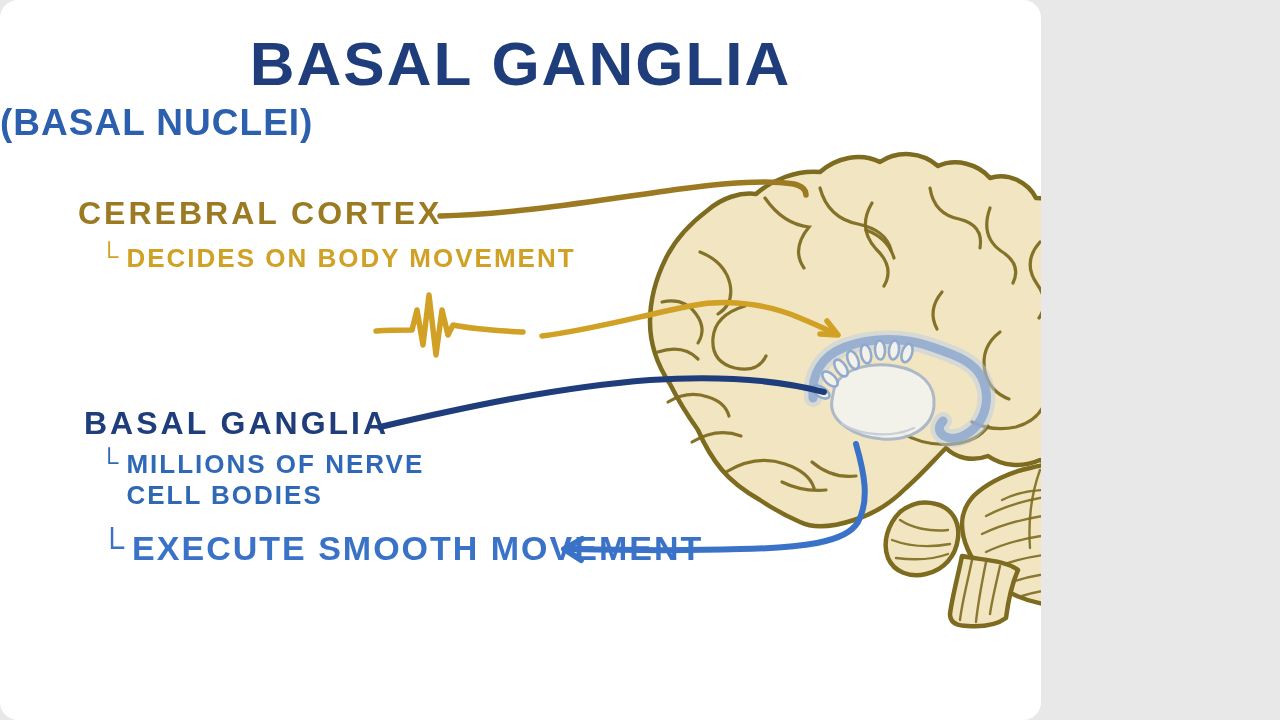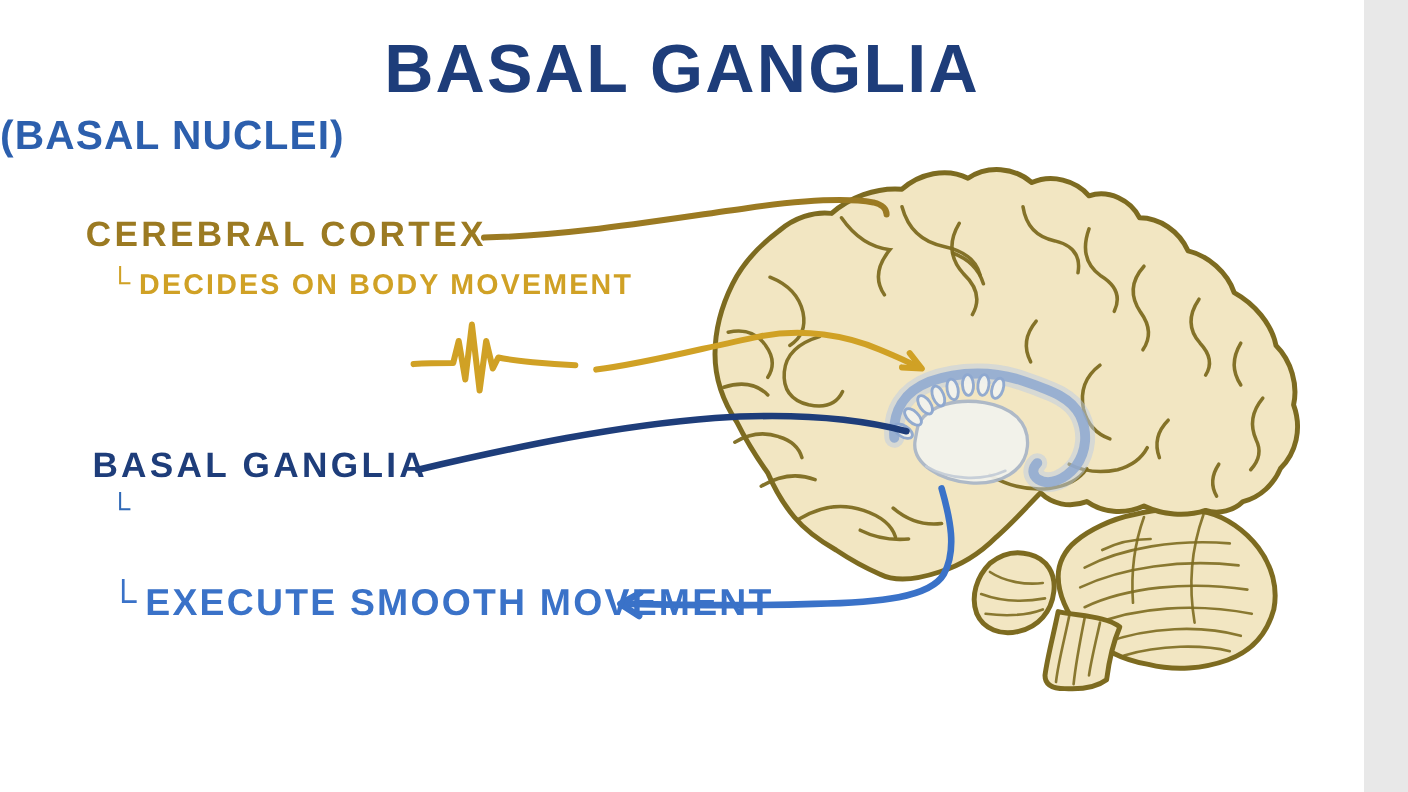--- a/index.html
+++ b/index.html
@@ -3,22 +3,22 @@
 <meta charset="utf-8">
 <style>
   :root{
     --background:#ffffff; --navy:#1e3d7a; --subtitle-blue:#2c5fad;
     --blue:#2f68b6; --blue-bright:#3a72c8; --gold-dark:#9b7a22; --gold:#d0a125;
     --brain-fill:#f2e6c2; --brain-outline:#7d6b20; --highlight-rim:#8ea8d0;
     --highlight-rim-soft:#bccbe6; --highlight-fill:#f2f3ee; --highlight-edge:#a9b6c8;
   }
   html,body{margin:0;padding:0;background:#e8e8e8;}
   .stage{
-    position:relative;width:1240px;height:720px;background:var(--background);
-    overflow:hidden;font-family:"Liberation Sans", sans-serif;font-weight:bold;
+    position:relative;width:1041px;height:720px;background:var(--background);
+    overflow:hidden;font-family:"Liberation Sans", sans-serif;font-weight:bold;border-radius:18px;
   }
   .stage *{box-sizing:border-box;}
   svg.art{position:absolute;left:0;top:0;width:1280px;height:720px;}
   .txt{position:absolute;white-space:nowrap;}
   .title{left:0;right:0;top:28px;text-align:center;font-size:62px;letter-spacing:2px;color:var(--navy);}
   .subtitle{left:0;right:0;top:102px;font-size:37px;letter-spacing:1px;color:var(--subtitle-blue);}
   .cortex-label{left:78px;top:195px;font-size:32px;letter-spacing:3px;color:var(--gold-dark);}
   .cortex-bullet{left:100px;top:243px;font-size:26px;letter-spacing:2px;color:var(--gold);}
   .basal-label{left:84px;top:405px;font-size:32px;letter-spacing:3px;color:var(--navy);}
   .basal-bullet1{left:100px;top:449px;font-size:26px;letter-spacing:2px;color:var(--blue);line-height:31px;}
@@ -171,19 +171,19 @@
 
   <div class="txt cortex-bullet">
     <span class="prefix">└</span><span>DECIDES ON BODY MOVEMENT</span>
   </div>
 
   <div class="txt cortex-label">CEREBRAL CORTEX</div>
 
   <div class="txt basal-label">BASAL GANGLIA</div>
 
   <div class="txt basal-bullet1">
-    <span class="prefix">└</span><span class="twoline"></span>
+    <span class="prefix">└</span><span class="twoline"><span>MILLIONS OF NERVE</span><span>CELL BODIES</span></span>
   </div>
 
   <div class="txt basal-bullet2">
     <span class="prefix">└</span><span>EXECUTE SMOOTH MOVEMENT</span>
   </div>
 </div>
 
 </body></html>

